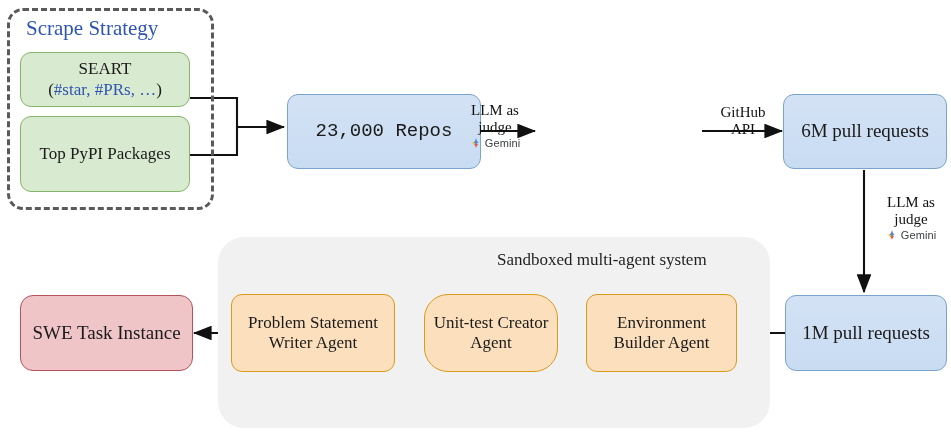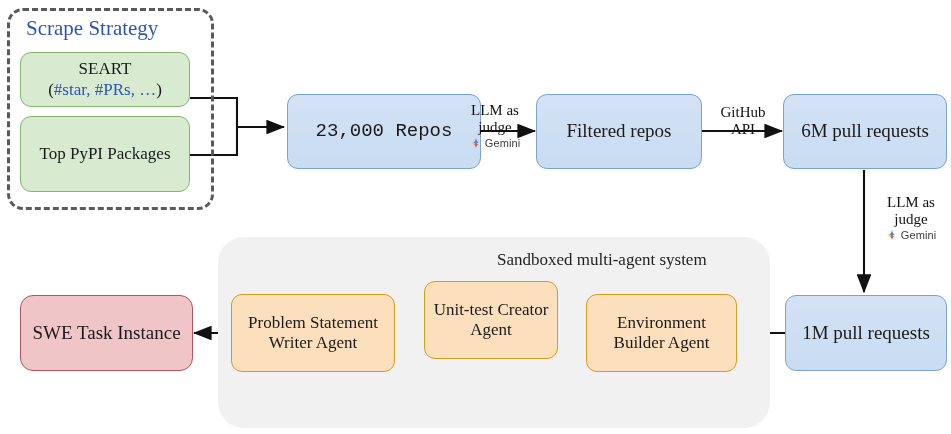--- a/index.html
+++ b/index.html
@@ -151,23 +151,20 @@
   </div>
 
   <div class="node node-green" style="left:20px; top:116px; width:170px; height:76px; font-size:17px;">
     <span>Top PyPI Packages</span>
   </div>
 
   <div class="node node-blue" style="left:287px; top:94px; width:194px; height:75px; font-size:19px;font-family:Liberation Mono, monospace;">
     <span>23,000 Repos</span>
   </div>
 
-  <div class="node node-blue" style="left:536px; top:94px; width:166px; height:75px; font-size:19px;">
-    <span>Filtered repos</span>
-  </div>
 
   <div class="node node-blue" style="left:783px; top:94px; width:164px; height:75px; font-size:19px;justify-content:center;">
     <span>6M pull requests</span>
   </div>
 
   <div class="node node-blue" style="left:785px; top:295px; width:162px; height:76px; font-size:19px;">
     <span>1M pull requests</span>
   </div>
 
   <div class="edge-label" style="left:455px; top:102px; width:80px;">
@@ -211,21 +208,21 @@
 
   <div class="sandbox-title" style="left:497px; top:250px;">Sandboxed multi-agent system</div>
 
   <div class="node node-orange" style="left:586px; top:294px; width:151px; height:78px; font-size:17px;">
     <div>
       <div>Environment</div>
       <div>Builder Agent</div>
     </div>
   </div>
 
-  <div class="node node-orange" style="left:424px; top:281px; width:134px; height:78px; font-size:17px;">
+  <div class="node node-orange" style="left:424px; top:294px; width:134px; height:78px; font-size:17px;border-radius:24px;">
     <div>
       <div>Unit-test Creator</div>
       <div>Agent</div>
     </div>
   </div>
 
   <div class="node node-orange" style="left:231px; top:294px; width:164px; height:78px; font-size:17px;">
     <div>
       <div>Problem Statement</div>
       <div>Writer Agent</div>

